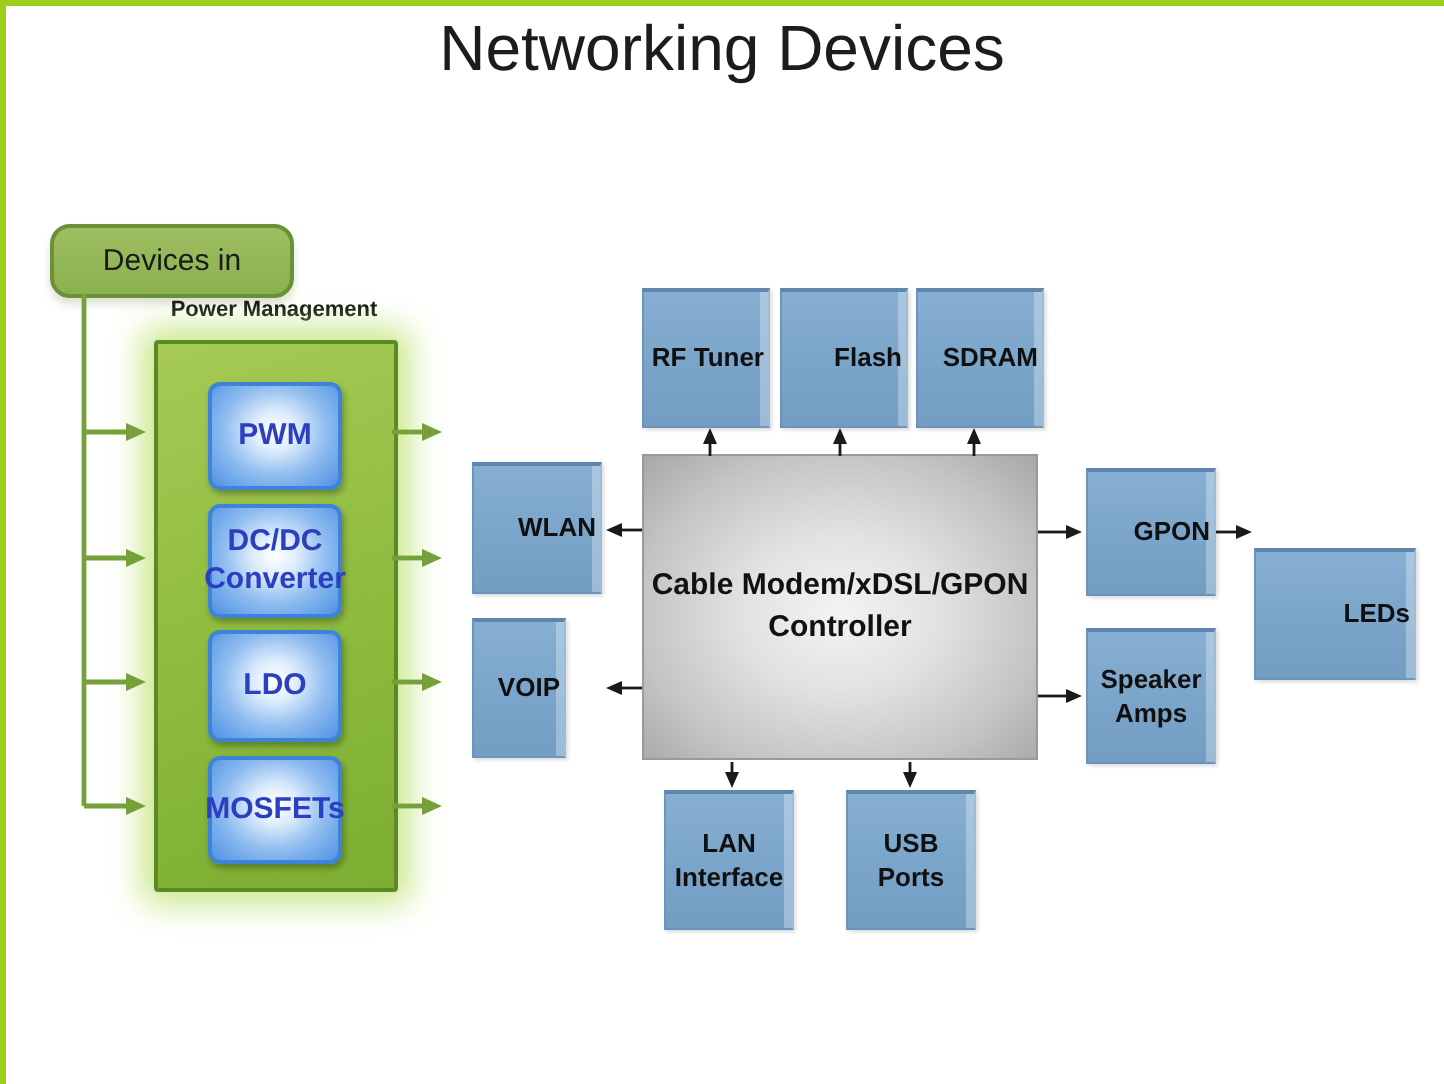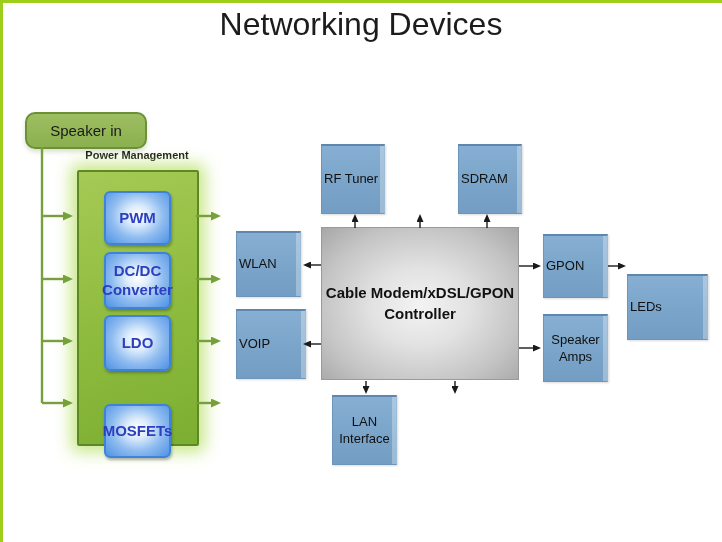--- a/index.html
+++ b/index.html
@@ -34,36 +34,36 @@
     position:absolute;left:104px;width:63px;
     background:radial-gradient(ellipse at 50% 45%,#ffffff 0%,#ddecfc 25%,#8fbcf0 58%,#4f92e4 100%);
     border:2px solid #3e83d8;border-radius:6px;
     display:flex;align-items:center;justify-content:center;text-align:center;
     font-size:15px;font-weight:bold;color:#2b3fbf;line-height:1.25;
     box-shadow:1px 2px 3px rgba(0,0,0,0.3);
   }
   .comp-pwm{top:191px;height:50px;}
   .comp-dcdc{top:252px;height:53px;}
   .comp-ldo{top:315px;height:52px;}
-  .comp-mosfets{top:378px;height:50px;margin-top:26px;}
+  .comp-mosfets{top:378px;height:50px;}
   .node{
-    position:absolute;display:flex;align-items:center;justify-content:flex-start;
-    text-align:center;font-weight:normal;font-size:13px;color:#101010;line-height:1.3;
+    position:absolute;display:flex;align-items:center;justify-content:flex-end;
+    text-align:center;font-weight:bold;font-size:13px;color:#101010;line-height:1.3;
     background:linear-gradient(180deg,#87afd3 0%,#7aa4c9 55%,#729dc2 100%);
     background:linear-gradient(180deg,#87afd3 0%,#7aa4c9 55%,#739dc2 100%);
     border-top:2px solid #5f87ad;border-left:1px solid #6d95ba;
     border-right:1px solid #9dbcd6;border-bottom:1px solid #6d95ba;
     box-shadow:inset -4px 0 0 rgba(255,255,255,0.30), 1px 1px 2px rgba(0,0,0,0.15);
     padding:2px;box-sizing:border-box;
   }
   .n-rf{left:321px;top:144px;width:64px;height:70px;}
   .n-flash{left:390px;top:144px;width:64px;height:70px;}
   .n-sdram{left:458px;top:144px;width:64px;height:70px;}
   .n-wlan{left:236px;top:231px;width:65px;height:66px;}
-  .n-voip{left:236px;top:309px;width:70px;height:70px;}
+  .n-voip{left:236px;top:309px;width:47px;height:70px;}
   .n-gpio{left:543px;top:234px;width:65px;height:64px;}
   .n-leds{left:627px;top:233px;width:81px;height:66px;margin-top:41px;}
   .n-speaker{left:543px;top:314px;width:65px;height:68px;}
   .n-lan{left:332px;top:395px;width:65px;height:70px;}
   .n-usb{left:423px;top:395px;width:65px;height:70px;}
   .controller{
     position:absolute;left:321px;top:227px;width:198px;height:153px;
     background:radial-gradient(ellipse at 50% 52%,#f3f3f3 0%,#e2e2e2 35%,#c4c4c4 72%,#a7a7a7 100%);
     border:1px solid #9a9a9a;box-sizing:border-box;
     display:flex;flex-direction:column;align-items:center;justify-content:center;
@@ -75,21 +75,21 @@
 <body>
 
 <div id="slide">
 
   <div class="edge-top"></div>
   <div class="edge-left"></div>
 
   <div class="title">Networking Devices</div>
 
   <div class="adapter">
-    <span>Speaker in</span>
+    <span>Devices in</span>
   </div>
 
   <div class="pm-label">Power Management</div>
 
   <div class="pm-box"></div>
 
   <div class="comp comp-pwm">
     <span>PWM</span>
   </div>
   <div class="comp comp-dcdc">
@@ -98,40 +98,46 @@
   <div class="comp comp-ldo">
     <span>LDO</span>
   </div>
   <div class="comp comp-mosfets">
     <span>MOSFETs</span>
   </div>
 
   <div class="node n-rf">
     <span>RF Tuner</span>
   </div>
+  <div class="node n-flash">
+    <span>Flash</span>
+  </div>
   <div class="node n-sdram">
     <span>SDRAM</span>
   </div>
   <div class="node n-wlan">
     <span>WLAN</span>
   </div>
   <div class="node n-voip">
     <span>VOIP</span>
   </div>
   <div class="node n-gpio">
     <span>GPON</span>
   </div>
   <div class="node n-leds">
     <span>LEDs</span>
   </div>
   <div class="node n-speaker">
     <span>Speaker Amps</span>
   </div>
   <div class="node n-lan">
     <span>LAN Interface</span>
+  </div>
+  <div class="node n-usb">
+    <span>USB Ports</span>
   </div>
 
   <div class="controller">
     <div>Cable Modem/xDSL/GPON</div>
     <div>Controller</div>
   </div>
 
   <svg class="connectors" width="722" height="542" viewBox="0 0 722 542">
     <defs>
       <marker id="mg" markerUnits="userSpaceOnUse" markerWidth="10" markerHeight="9" refX="1" refY="4.5" orient="auto">

